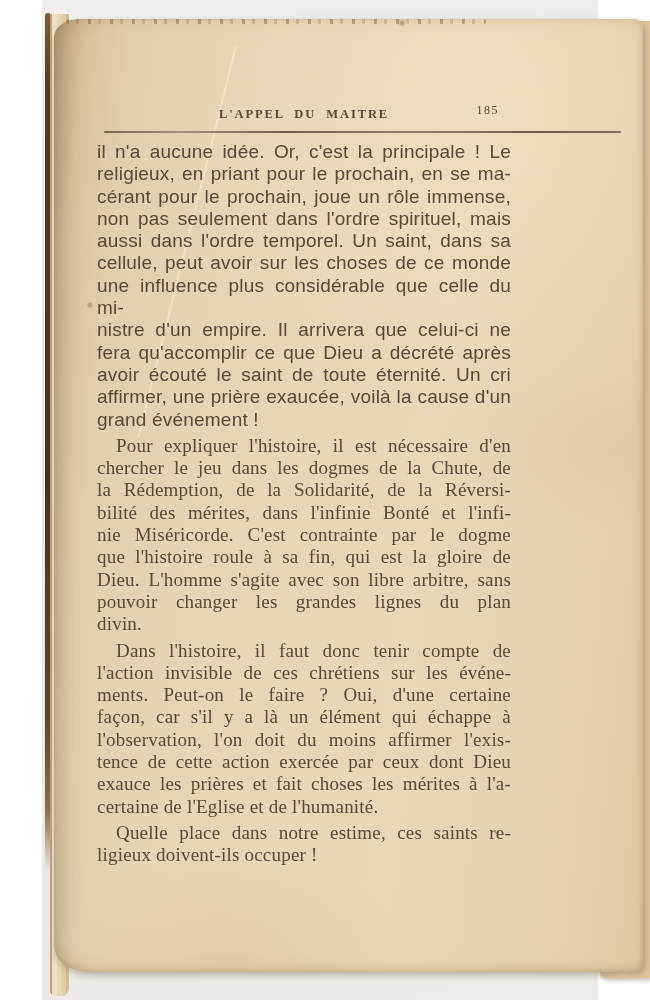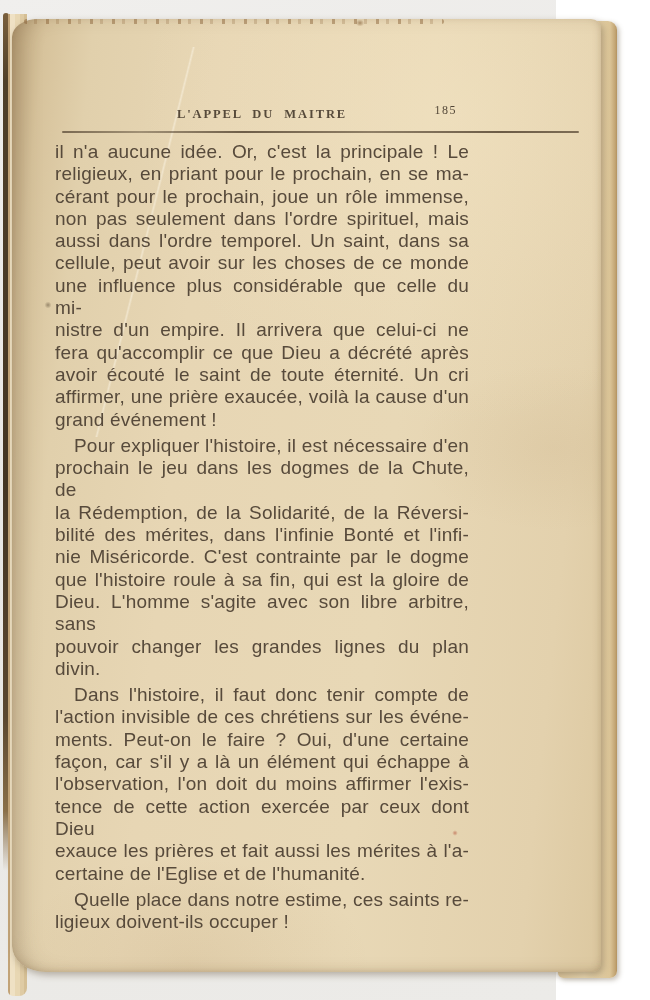--- a/index.html
+++ b/index.html
@@ -3,20 +3,21 @@
 <meta charset="utf-8">
 <style>
   html,body{margin:0;padding:0;}
   body{
     width:650px;height:1000px;overflow:hidden;
     font-family:"Liberation Sans",sans-serif;
   }
   .stage{
     position:relative;width:556px;height:1000px;
     background:linear-gradient(165deg,#f0efed 0%,#e9e7e4 45%,#ecebe8 100%);
+    margin-left:42px;
   }
   
   .spine{
     position:absolute;left:3px;top:13px;width:6px;height:858px;
     background:linear-gradient(180deg,#7a5f3c 0%,#50402a 8%,#443523 55%,#5b4730 82%,#8a6f49 93%,rgba(138,111,73,0) 100%);
     border-radius:3px;
   }
   
   .left-edges{
     position:absolute;left:8px;top:14px;width:19px;height:982px;
@@ -88,21 +89,21 @@
       rgba(80,64,45,.60) 60%, rgba(80,64,45,.82) 85%, rgba(80,64,45,.70) 100%);
     border-radius:1px;
   }
   .body-text{
     position:absolute;left:43px;top:122px;width:414px;
     color:var(--ink,#574a3b);
     font-size:19px;line-height:22.3px;letter-spacing:.2px;
   }
   .line{text-align:justify;text-align-last:justify;-moz-text-align-last:justify;}
   .line.last{text-align-last:left;-moz-text-align-last:left;}
-  .para + .para{margin-top:4px;}
+  .para + .para{margin-top:4px;font-family:Liberation Serif, serif;}
   .para.indent .line:first-child{text-indent:19px;}
   .watermark{
     position:absolute;left:155px;top:607px;z-index:6;
     font-family:"Liberation Sans",sans-serif;
     font-size:48px;font-weight:400;letter-spacing:-2.5px;
     line-height:1;white-space:nowrap;
     color:var(--watermark_blue,#2563e1);
     opacity:.88;
   }
 </style>
@@ -134,37 +135,37 @@
           <div class="line">cellule, peut avoir sur les choses de ce monde</div>
           <div class="line">une influence plus considérable que celle du mi-</div>
           <div class="line">nistre d'un empire. Il arrivera que celui-ci ne</div>
           <div class="line">fera qu'accomplir ce que Dieu a décrété après</div>
           <div class="line">avoir écouté le saint de toute éternité. Un cri</div>
           <div class="line">affirmer, une prière exaucée, voilà la cause d'un</div>
           <div class="line last">grand événement !</div>
         </div>
         <div class="para indent">
           <div class="line">Pour expliquer l'histoire, il est nécessaire d'en</div>
-          <div class="line">prochain le jeu dans les dogmes de la Chute, de</div>
+          <div class="line">chercher le jeu dans les dogmes de la Chute, de</div>
           <div class="line">la Rédemption, de la Solidarité, de la Réversi-</div>
           <div class="line">bilité des mérites, dans l'infinie Bonté et l'infi-</div>
           <div class="line">nie Miséricorde. C'est contrainte par le dogme</div>
           <div class="line">que l'histoire roule à sa fin, qui est la gloire de</div>
           <div class="line">Dieu. L'homme s'agite avec son libre arbitre, sans</div>
           <div class="line">pouvoir changer les grandes lignes du plan</div>
           <div class="line last">divin.</div>
         </div>
         <div class="para indent">
           <div class="line">Dans l'histoire, il faut donc tenir compte de</div>
           <div class="line">l'action invisible de ces chrétiens sur les événe-</div>
           <div class="line">ments. Peut-on le faire ? Oui, d'une certaine</div>
           <div class="line">façon, car s'il y a là un élément qui échappe à</div>
           <div class="line">l'observation, l'on doit du moins affirmer l'exis-</div>
           <div class="line">tence de cette action exercée par ceux dont Dieu</div>
-          <div class="line">exauce les prières et fait aussi les mérites à l'a-</div>
+          <div class="line">exauce les prières et fait choses les mérites à l'a-</div>
           <div class="line last">certaine de l'Eglise et de l'humanité.</div>
         </div>
         <div class="para indent">
           <div class="line">Quelle place dans notre estime, ces saints re-</div>
           <div class="line last">ligieux doivent-ils occuper !</div>
         </div>
       </div>
   </div>
 
 </div>

